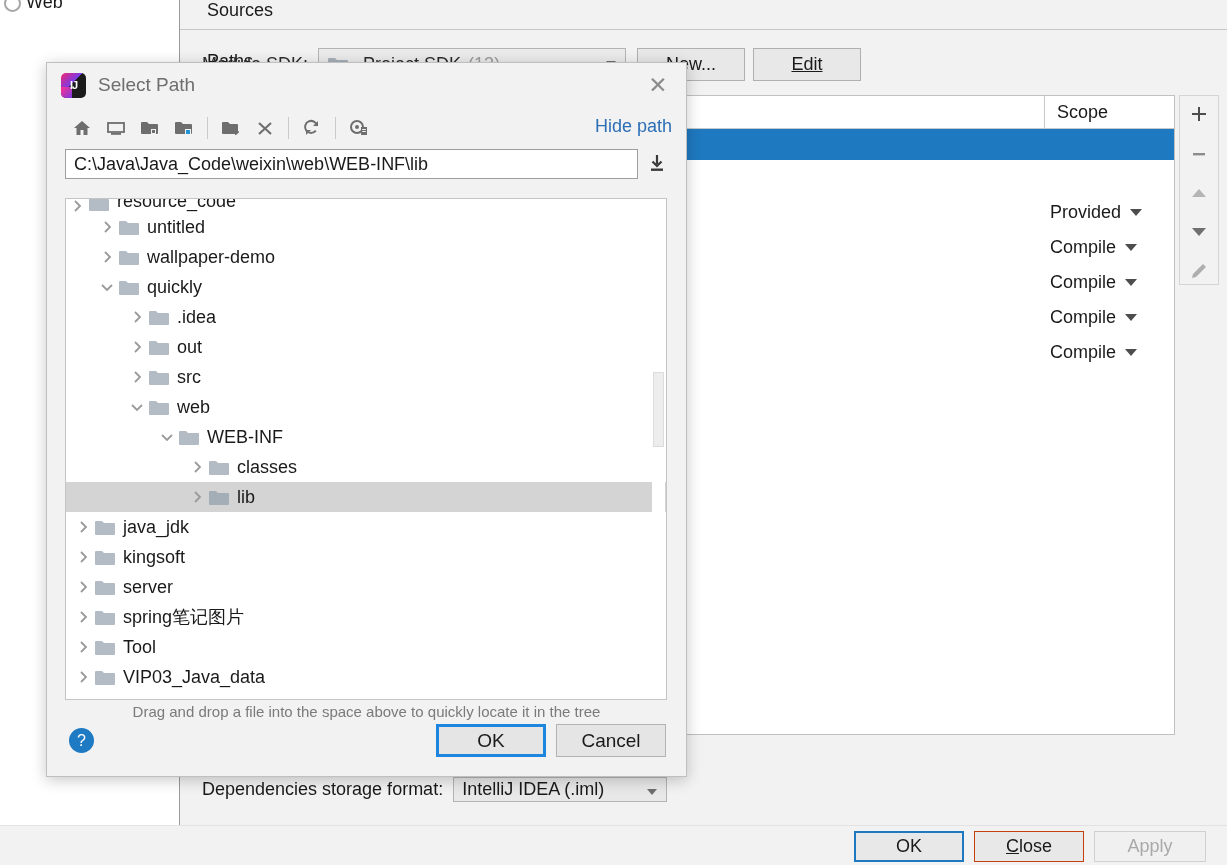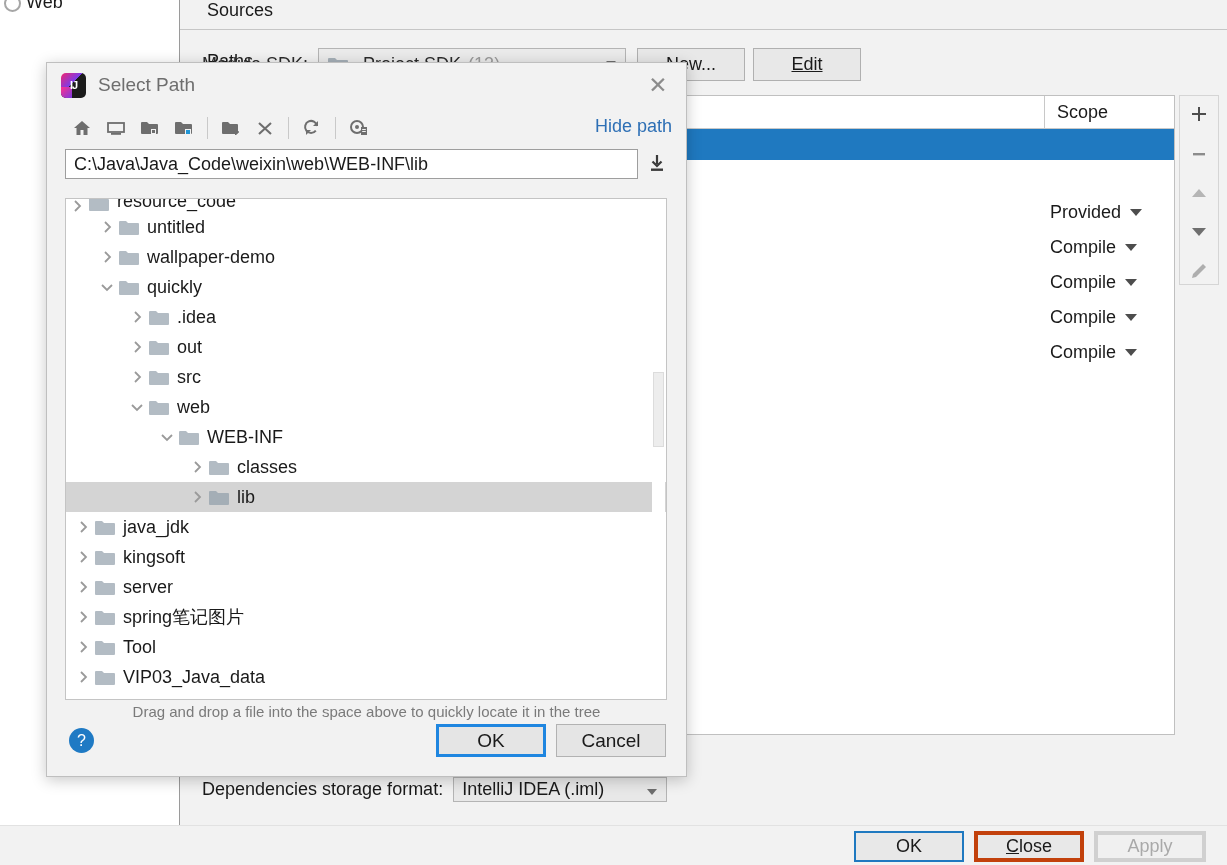--- a/index.html
+++ b/index.html
@@ -133,21 +133,21 @@
     border-left: 5px solid transparent; border-right: 5px solid transparent;
     border-top: 6px solid #6e6e6e;
   }
 
   .bottom-bar {
     position: absolute; left: 0; right: 0; bottom: 0; height: 39px;
     background: #f2f2f2; border-top: 1px solid #e2e2e2;
   }
   .bottom-btn {
     position: absolute; top: 5px; height: 31px; width: 110px;
-    background: #e8e8e8; border: 4px solid #c2410c;
+    background: #e8e8e8; border: 1px solid #c2410c;
     font-size: 18px; color: #1a1a1a;
     display: flex; align-items: center; justify-content: center;
     box-sizing: border-box;
   }
   .bottom-btn.primary { border: 2px solid #1f79c0; }
   .bottom-btn.disabled { color: #a9a9a9; background: #f0f0f0; border-color: #d0d0d0; }
   #bb-ok { left: 854px; }
   #bb-close { left: 974px; }
   #bb-apply { left: 1094px; width: 112px; }
 

